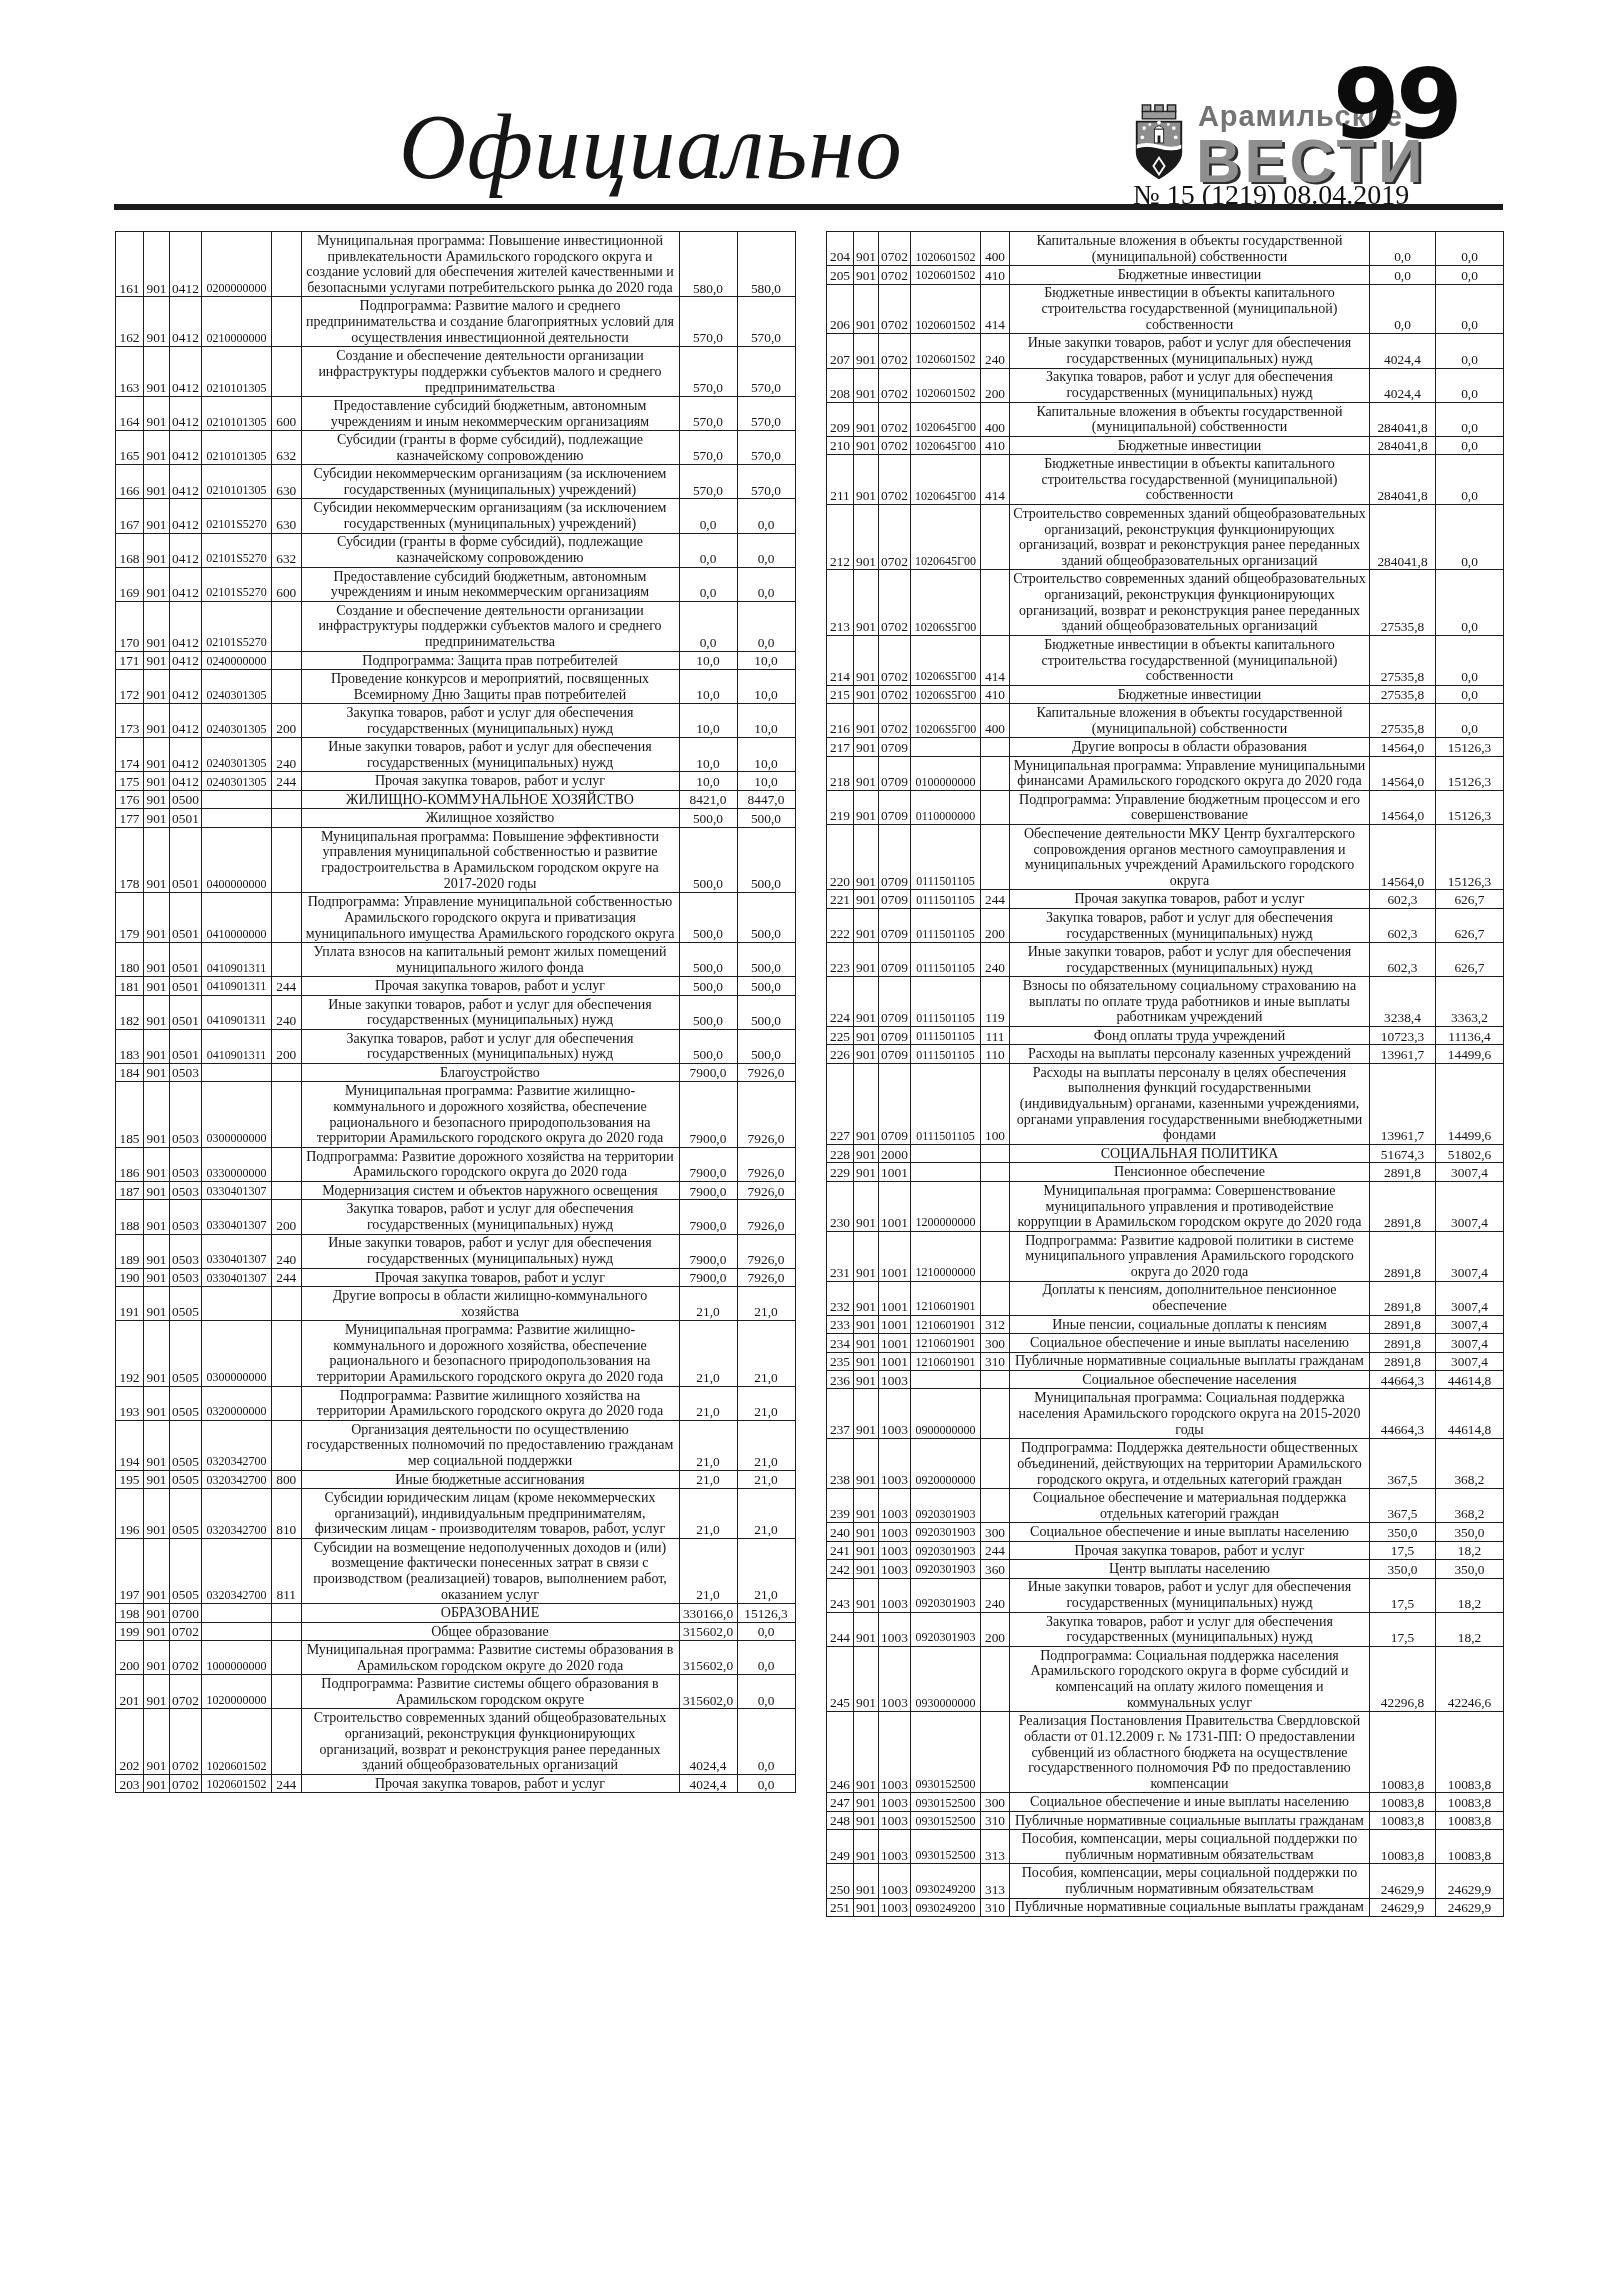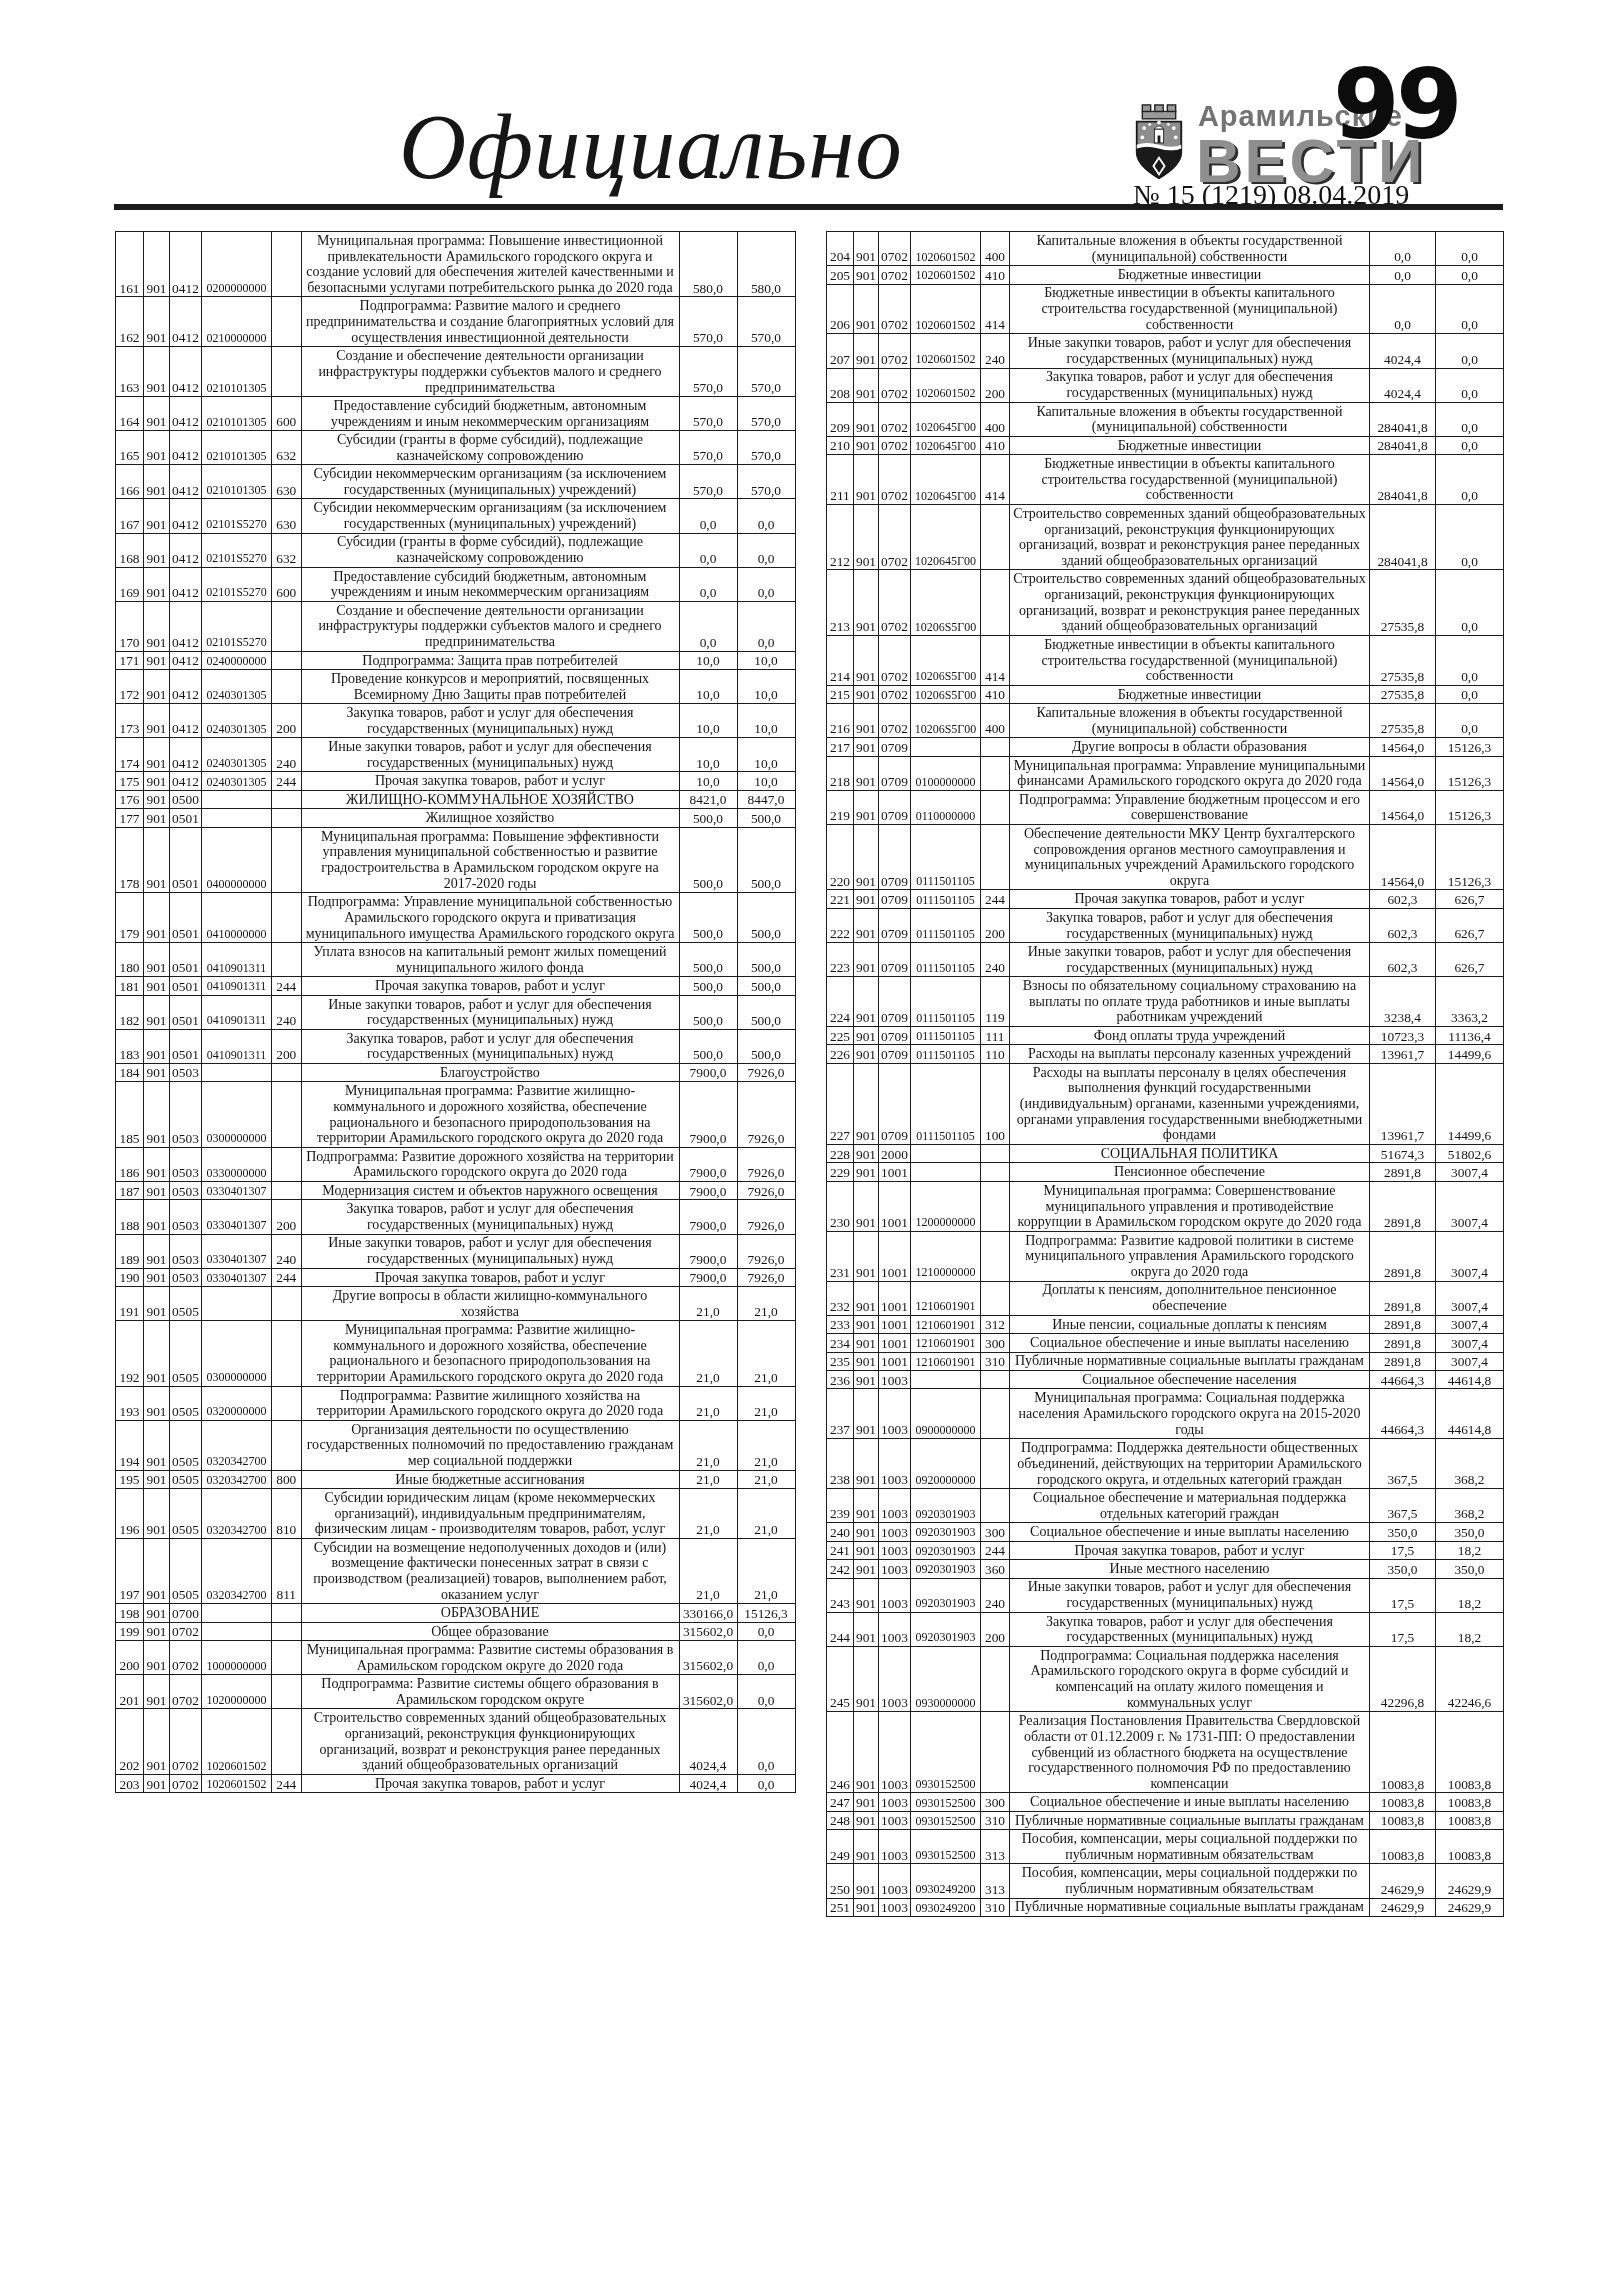--- a/index.html
+++ b/index.html
@@ -970,21 +970,21 @@
           <td class="c5">Прочая закупка товаров, работ и услуг</td>
           <td class="c6">17,5</td>
           <td class="c7">18,2</td>
         </tr>
         <tr>
           <td class="c0">242</td>
           <td class="c1">901</td>
           <td class="c2">1003</td>
           <td class="c3">0920301903</td>
           <td class="c4">360</td>
-          <td class="c5">Иные местного населению</td>
+          <td class="c5">Центр выплаты населению</td>
           <td class="c6">350,0</td>
           <td class="c7">350,0</td>
         </tr>
         <tr>
           <td class="c0">243</td>
           <td class="c1">901</td>
           <td class="c2">1003</td>
           <td class="c3">0920301903</td>
           <td class="c4">240</td>
           <td class="c5">Иные закупки товаров, работ и услуг для обеспечения государственных (муниципальных) нужд</td>

